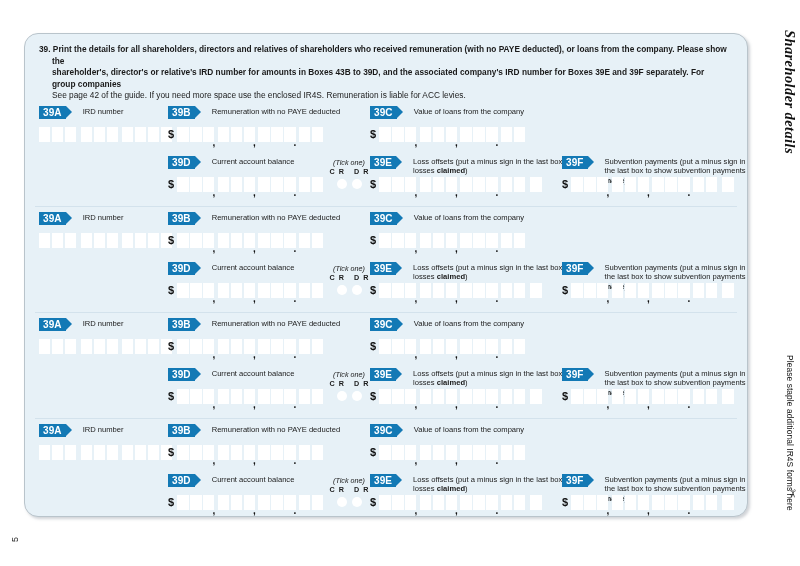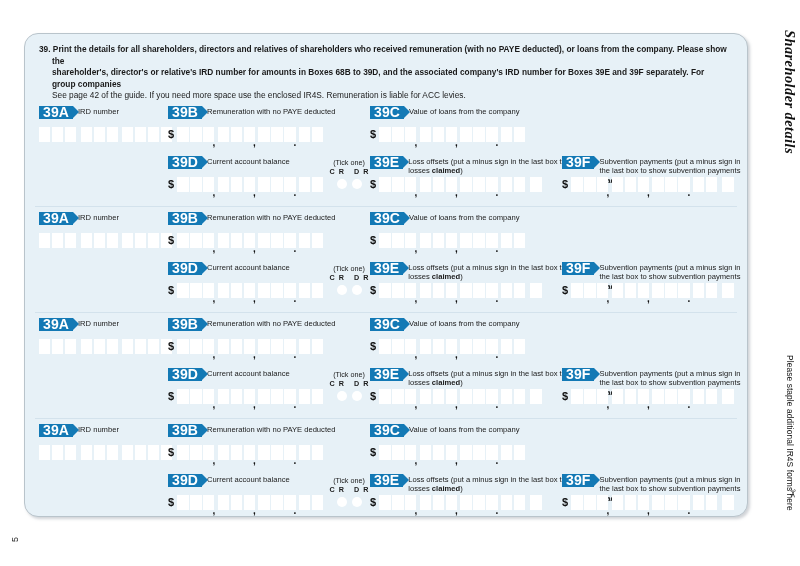--- a/index.html
+++ b/index.html
@@ -56,21 +56,21 @@
   
   .field{position:absolute;}
   .lblrow{display:flex;align-items:flex-start;height:15px;}
 
   
   .tag{
     position:relative;
     height:13px;
     background:#1379b5;
     color:#ffffff;
-    font-size:14px;
+    font-size:10px;
     font-weight:bold;
     line-height:13px;
     padding:0 4px 0 4px;
     display:inline-block;
     box-sizing:border-box;
     letter-spacing:.1px;
   }
   .tag:after{
     content:"";
     position:absolute;right:-6px;top:0;
@@ -80,21 +80,21 @@
     border-left:6px solid #1379b5;
   }
   .tag .arw{
     position:absolute;right:-4px;top:3.2px;
     width:0;height:0;
     border-top:3.2px solid transparent;
     border-bottom:3.2px solid transparent;
     border-left:3.4px solid #ffffff;
   }
   .cap{
-    margin-left:5px;
+    margin-left:17px;
     font-size:7.6px;
     line-height:9.4px;
     color:#1a1a1a;
     padding-top:1px;
     max-width:190px;
   }
   .cap.wide{max-width:200px;}
   .cap b{font-weight:bold;}
 
   
@@ -122,21 +122,21 @@
     line-height:6px;
   }
   .cell.lastbox{margin-left:3.4px;}
 
   
   .tick{
     position:absolute;
     font-size:7.2px;line-height:8.6px;color:#1a1a1a;
     text-align:center;
   }
-  .tick .t1{white-space:nowrap;}
+  .tick .t1{white-space:nowrap;font-style:italic;}
   .tick .t2{white-space:nowrap;letter-spacing:4px;padding-left:4px;font-weight:bold;}
   .circles{display:flex;margin-top:3px;justify-content:center;gap:5px;}
   .circ{width:10px;height:10px;border-radius:50%;background:#ffffff;}
 
   
   .side-title{
     position:absolute;
     right:2px;top:30px;
     font-family:"Liberation Serif", serif;
     font-style:italic;
@@ -173,21 +173,21 @@
 </head>
 <body>
 
 <div class="panel">
 
   <div class="intro">
     <span class="ln first lead">
       <span class="num">39.</span>
       <span>Print the details for all shareholders, directors and relatives of shareholders who received remuneration (with no PAYE deducted), or loans from the company. Please show the</span>
     </span>
-    <span class="ln lead">shareholder's, director's or relative's IRD number for amounts in Boxes 68B to 39D, and the associated company's IRD number for Boxes 39E and 39F separately. For group companies</span>
+    <span class="ln lead">shareholder's, director's or relative's IRD number for amounts in Boxes 43B to 39D, and the associated company's IRD number for Boxes 39E and 39F separately. For group companies</span>
     <span class="ln sub">See page 42 of the guide. If you need more space use the enclosed IR4S. Remuneration is liable for ACC levies.</span>
   </div>
 
   <div id="blocks-host">
       <div class="block b0">
         <div class="field" style="left:14px;top:6px;">
           <div class="lblrow">
             <span class="tag">39A<i class="arw"></i></span>
             <span class="cap ">IRD number</span>
           </div>

